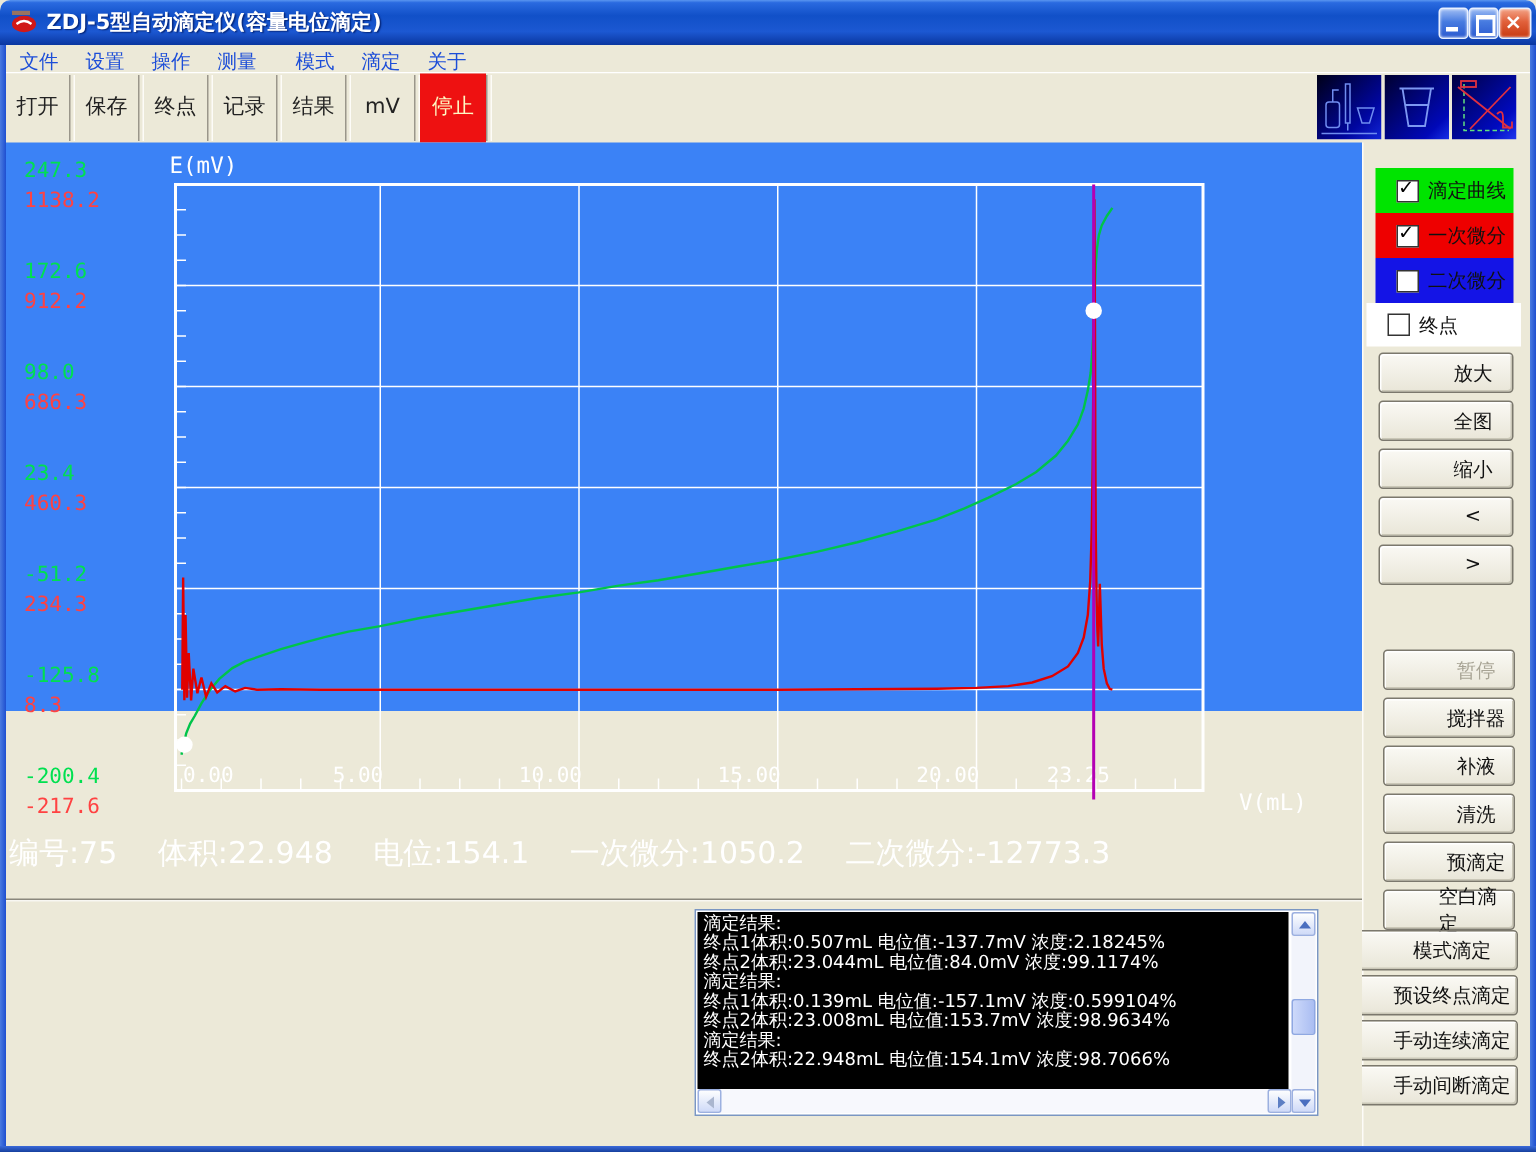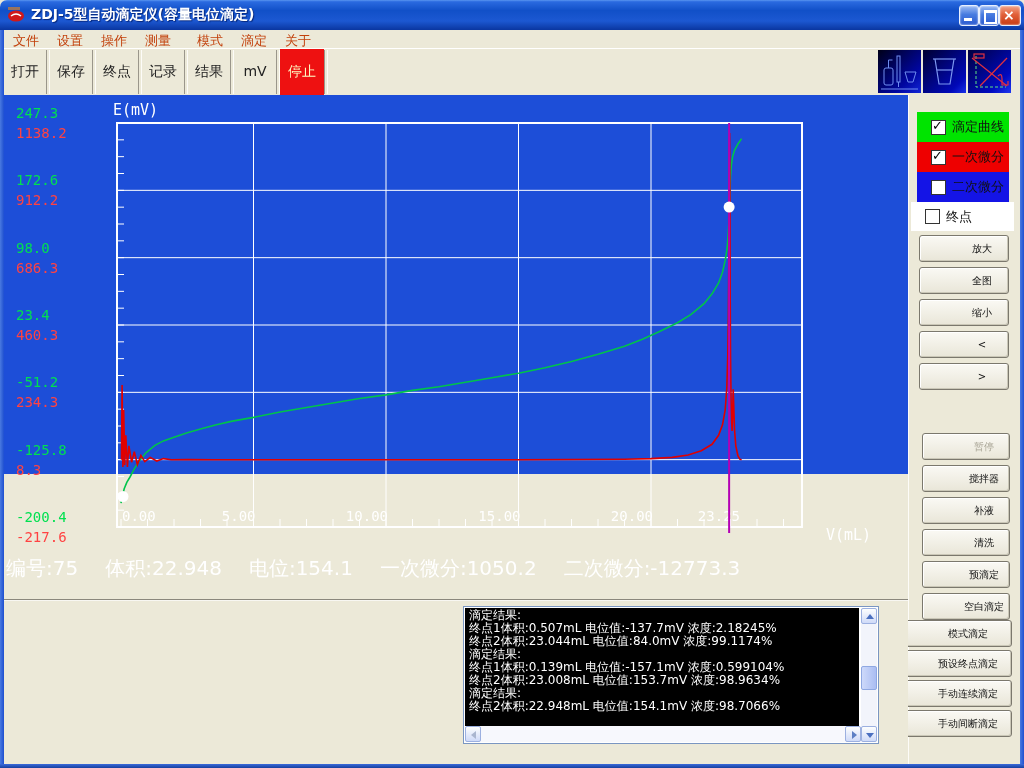--- a/index.html
+++ b/index.html
@@ -16,45 +16,45 @@
     background:linear-gradient(180deg,#9dbcf4 0%,#477be0 45%,#2a5ad0 100%);box-shadow:inset 0 0 2px #fff;}
   #btn-min{left:959px;} #btn-max{left:979px;}
   #btn-close{left:999px;width:20px;background:linear-gradient(180deg,#f3a285 0%,#e1603a 45%,#c83a12 100%);}
   .glyph-min{position:absolute;left:4px;bottom:4px;width:8px;height:3px;background:#fff;}
   .glyph-max{position:absolute;left:4px;top:4px;width:9px;height:9px;border:2px solid #fff;border-top-width:3px;}
   .glyph-close{position:absolute;left:3px;top:1px;color:#fff;font-size:14px;font-weight:bold;font-family:"DejaVu Sans",sans-serif;}
   .glyph-close::after{content:"×";}
   
   #menubar{position:absolute;left:4px;top:30px;width:1016px;height:18px;background:#ece9d8;
     border-bottom:1px solid #fff;}
-  .menu-item{display:inline-block;padding:1px 9px;font-size:13px;color:#c2410c;line-height:16px;}
+  .menu-item{display:inline-block;padding:1px 9px;font-size:13px;color:#1d4ed8;line-height:16px;}
   .menu-item:nth-child(5){margin-left:8px;}
   
   #toolbar{position:absolute;left:4px;top:49px;width:1016px;height:46px;background:#ece9d8;}
   #tb-buttons{position:absolute;left:0;top:0;height:46px;display:flex;align-items:stretch;}
   .tb-btn{min-width:38px;padding:0 2px;text-align:center;line-height:44px;font-size:14px;color:#222;}
   .tb-btn.stop{background:#ee1111;color:#fef9c3;min-width:40px;}
   .tb-sep{width:2px;height:44px;margin-top:1px;border-left:1px solid #9a968a;border-right:1px solid #fdfcf8;}
   #logo-tiles{position:absolute;left:874px;top:1px;height:44px;display:flex;gap:2px;}
   .tile{width:43px;height:43px;}
   
-  #chart-panel{position:absolute;left:0;top:95px;width:908px;height:379px;background:#1d4ed8;}
+  #chart-panel{position:absolute;left:0;top:95px;width:908px;height:379px;background:#3b82f6;}
   #status-bar{position:absolute;left:6px;top:460px;color:#fff;font-size:20px;white-space:nowrap;}
   .status-field{margin-right:27px;}
   
   #right-panel{position:absolute;left:908px;top:95px;width:112px;height:669px;background:#ece9d8;
     border-left:1px solid #fdfcf8;}
   #legend{position:absolute;left:8px;top:17px;width:96px;}
   .legend-row{width:92px;height:30px;display:flex;align-items:center;padding-left:14px;box-sizing:border-box;}
   .legend-row.wide{margin-left:-6px;width:103px;height:29px;}
   .checkbox{width:13px;height:13px;background:#fff;border:1px solid #333;display:inline-block;position:relative;flex:0 0 13px;}
   .checkbox.checked::after{content:"✓";position:absolute;left:0px;top:-3px;font-size:13px;font-weight:bold;color:#000;}
   .legend-label{font-size:13px;color:#111;margin-left:6px;white-space:nowrap;}
   .btn3d{background:linear-gradient(180deg,#faf9f4,#e9e6d8);border:1px solid #7b786d;border-radius:3px;
-    box-shadow:inset 1px 1px 0 #fff,inset -1px -1px 0 #cac7b7;color:#111;font-size:10px;
+    box-shadow:inset 1px 1px 0 #fff,inset -1px -1px 0 #cac7b7;color:#111;font-size:13px;
     display:flex;align-items:center;justify-content:center;box-sizing:border-box;padding-left:36px;}
   #view-btns{position:absolute;left:10px;top:140px;width:90px;}
   #view-btns .btn3d{width:90px;height:27px;margin-bottom:5px;}
   #action-btns{position:absolute;left:13px;top:338px;width:88px;}
   #action-btns .btn3d{width:88px;height:27px;margin-bottom:5px;}
   .btn3d.disabled{color:#a8a495;}
   #mode-btns{position:absolute;left:-21px;top:525px;width:124px;}
   #mode-btns .btn3d{width:124px;height:27px;margin-bottom:3px;}
   
   #bottom-panel{position:absolute;left:0;top:600px;width:908px;height:172px;background:#ece9d8;

